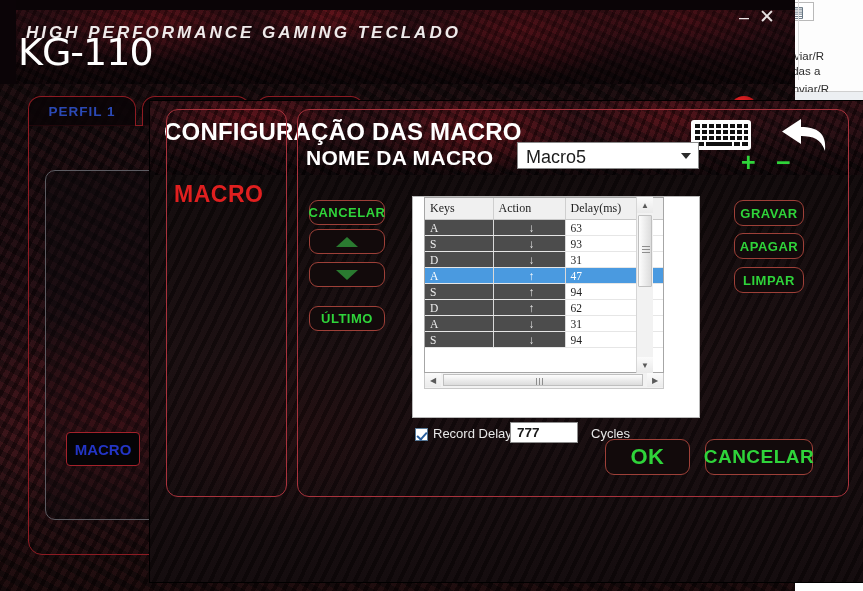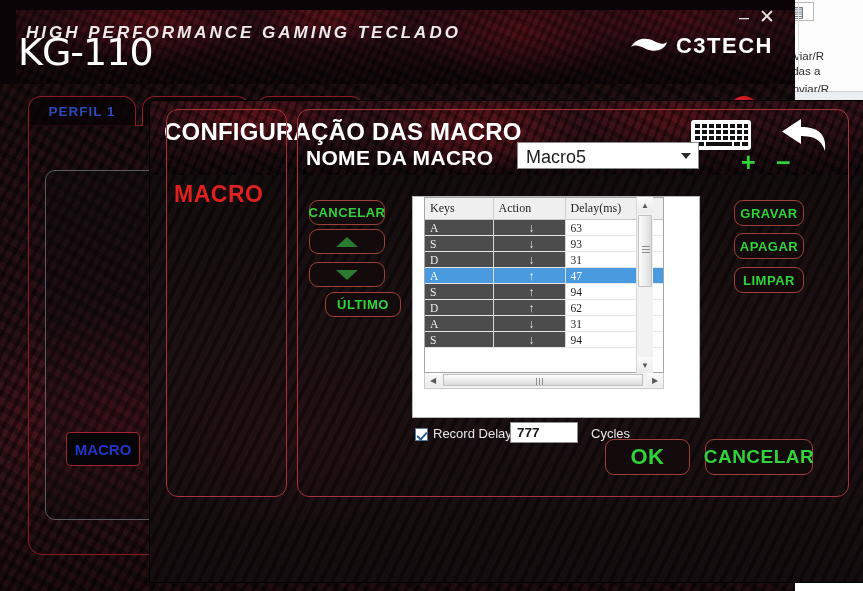--- a/index.html
+++ b/index.html
@@ -414,21 +414,21 @@
     font-weight: bold;
     display: flex; align-items: center; justify-content: center;
     z-index: 6;
     letter-spacing: 0.5px;
   }
 
   .nav-btn { left: 159px; width: 76px; height: 25px; font-size: 13px; }
   .nav-primeiro { top: 99px; }
   .nav-up { top: 128px; }
   .nav-down { top: 161px; }
-  .nav-ultimo { top: 191px; margin-left: 16px; }
+  .nav-ultimo { top: 205px; }
 
   .chev {
     width: 0; height: 0;
     border-left: 11px solid transparent;
     border-right: 11px solid transparent;
   }
   .chev-up   { border-bottom: 10px solid #2a7a30; }
   .chev-down { border-top: 10px solid #2a7a30; }
 
   .plusminus {
@@ -643,26 +643,20 @@
 
   <div class="kg-banner"></div>
   <div class="kg-left-edge"></div>
 
   <div class="kg-tagline">HIGH PERFORMANCE GAMING TECLADO</div>
   <div class="kg-model">KG-110</div>
 
   <div class="win-ctl win-min">–</div>
   <div class="win-ctl win-close">✕</div>
 
-  <div class="c3tech">
-    <svg class="c3tech-mark" viewBox="0 0 38 20">
-      <path d="M1 11 C6 2, 16 1, 24 5 C30 8, 34 9, 37 6 C35 14, 25 17, 16 13 C10 10, 5 8, 1 11 Z" fill="#ffffff"></path>
-    </svg>
-    <span class="c3tech-text">C3TECH</span>
-  </div>
 
   <div class="kg-body"></div>
   <div class="kg-dark-top"></div>
 
   <div class="tab tab-1">PERFIL 1</div>
   <div class="tab tab-2"></div>
   <div class="tab tab-3"></div>
 
   <div class="profile-frame"></div>
   <div class="inner-panel"></div>

